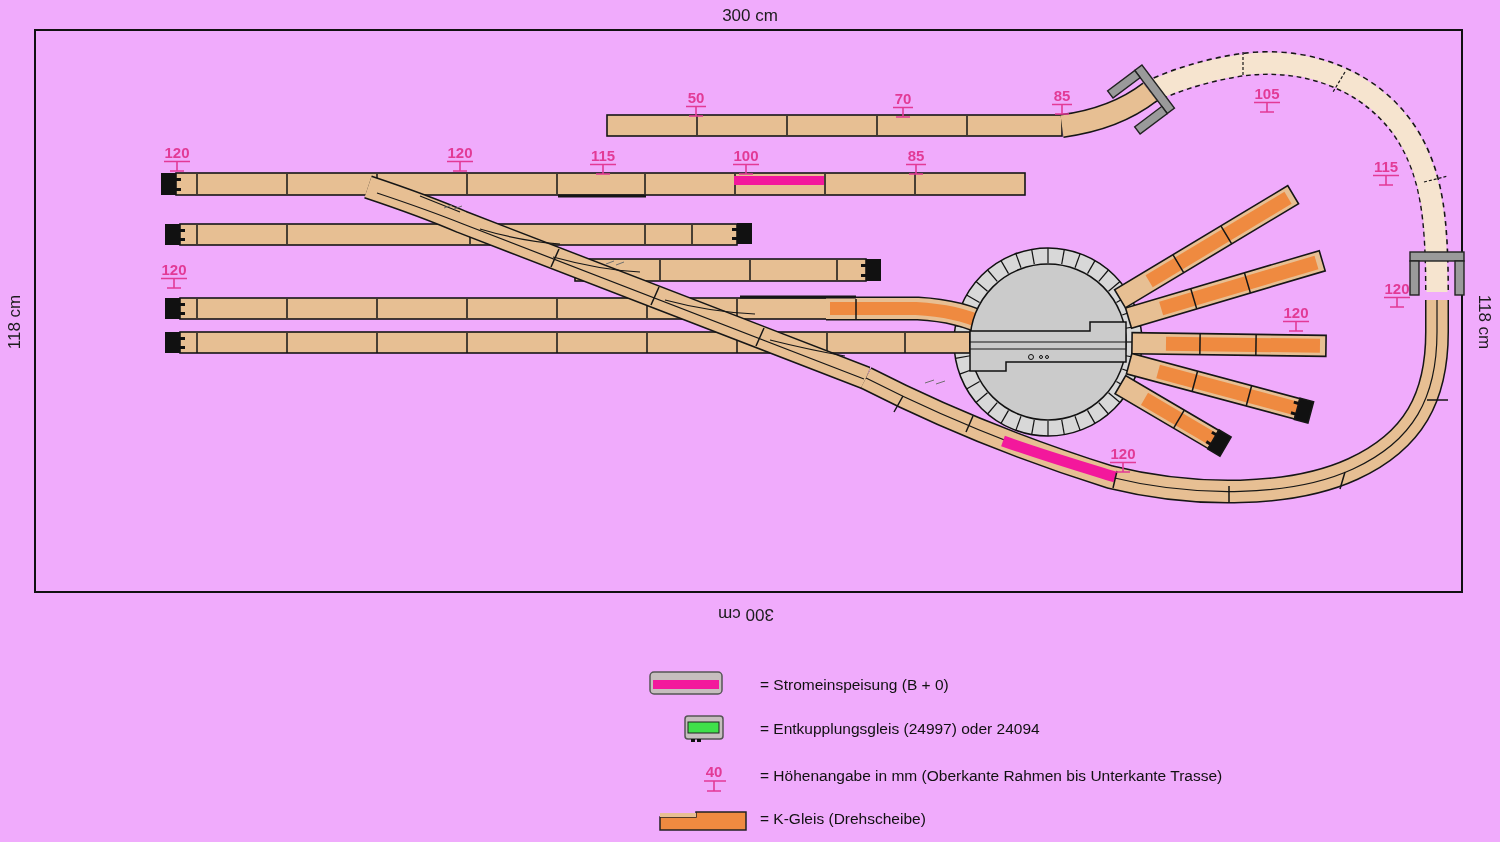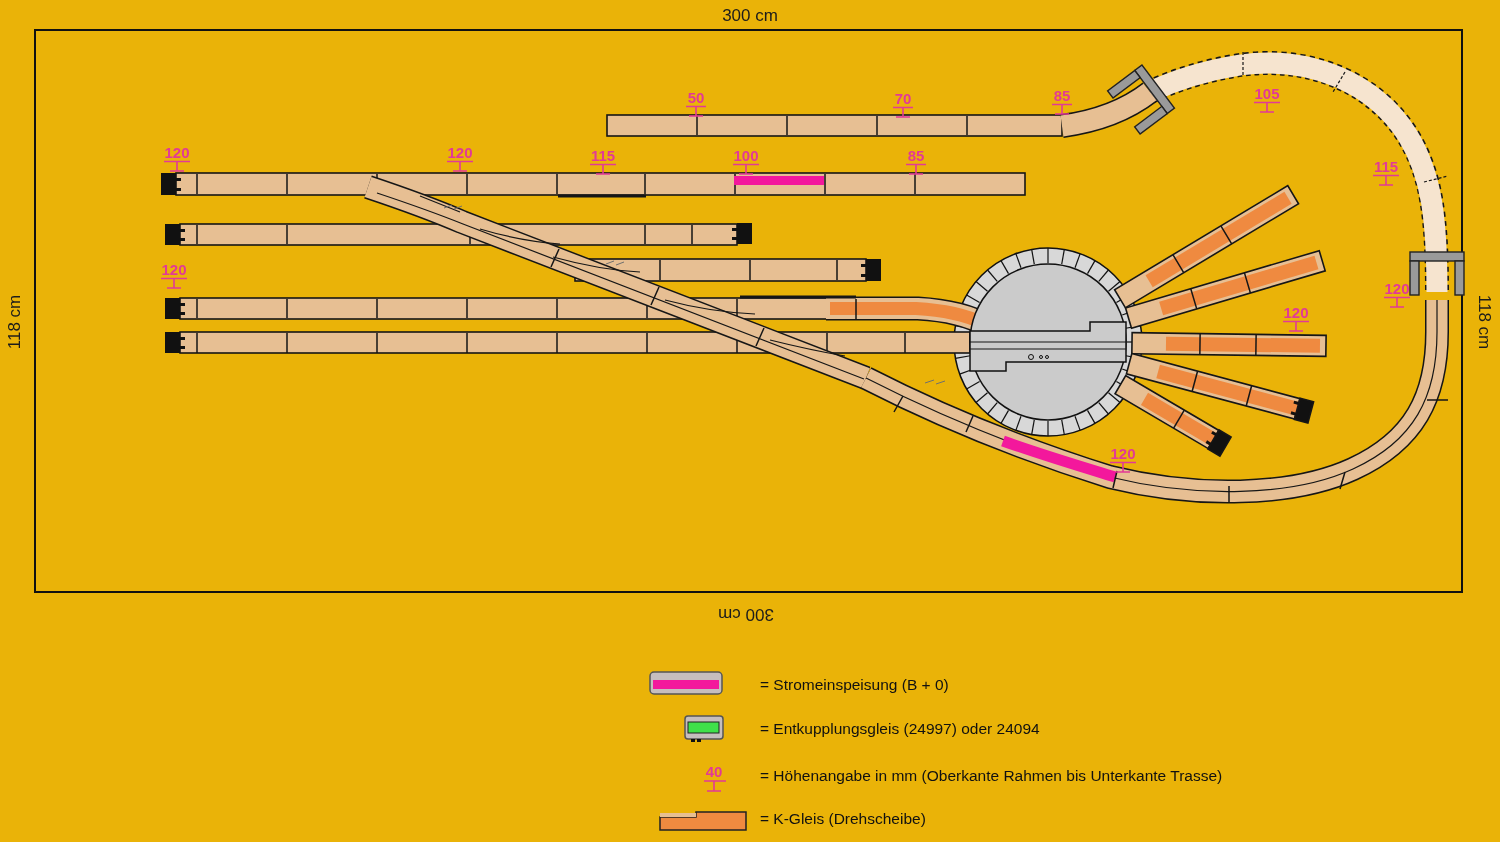--- a/index.html
+++ b/index.html
@@ -1,17 +1,17 @@
 <!DOCTYPE html>
 <html><head>
 <meta charset="utf-8">
 <style>
   html,body{margin:0;padding:0;background:#ffffff;}
   body{font-family:"Liberation Sans",sans-serif;}
-  .stage{position:relative;width:1500px;height:842px;background:#eab308;overflow:hidden;}
+  .stage{position:relative;width:1500px;height:842px;background:#f0abfc;overflow:hidden;}
   svg text{font-family:"Liberation Sans",sans-serif;}
   .dim-text{font-size:17px;fill:#1c1c1c;}
   .hl-text{font-size:15px;font-weight:700;fill:#e23a96;}
   .legend-text{font-size:15.5px;fill:#111;}
   .track-joint{stroke:#161616;stroke-width:1.5;fill:none;}
   .thin-rail{stroke:#161616;stroke-width:1.2;fill:none;}
   .part-mark{stroke:#6f6f6f;stroke-width:1;fill:none;}
 </style>
 </head>
 <body>

